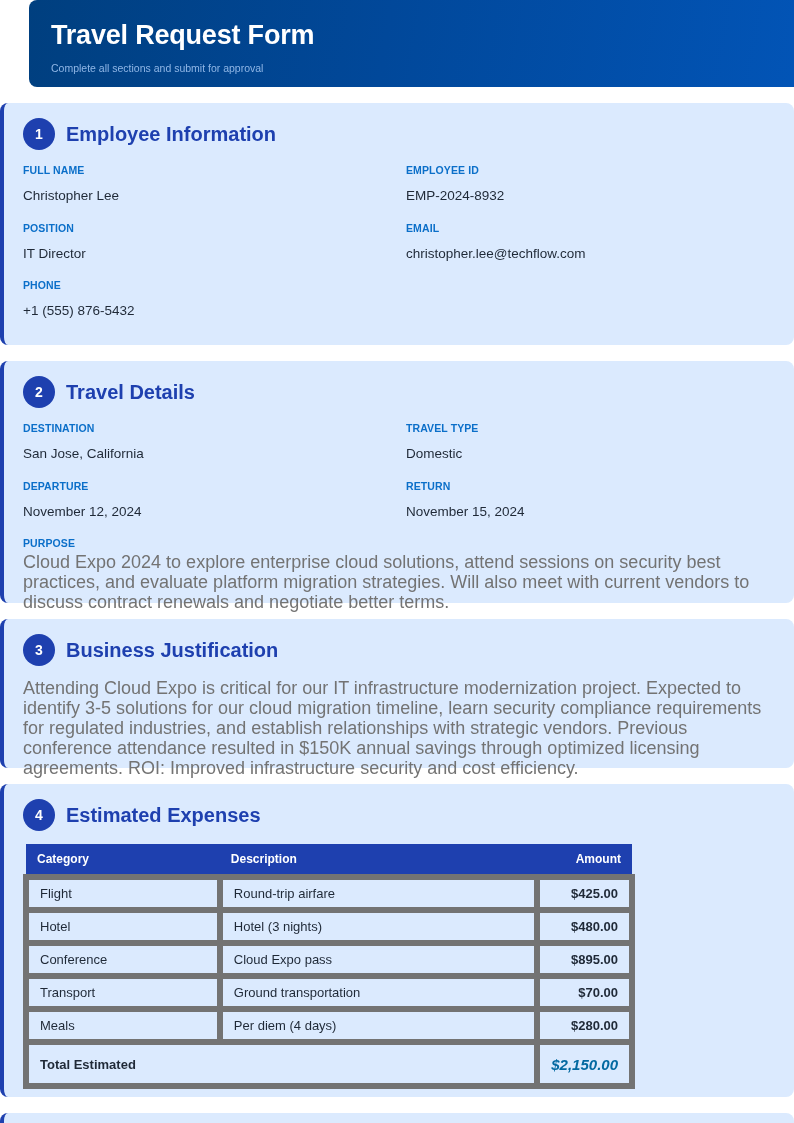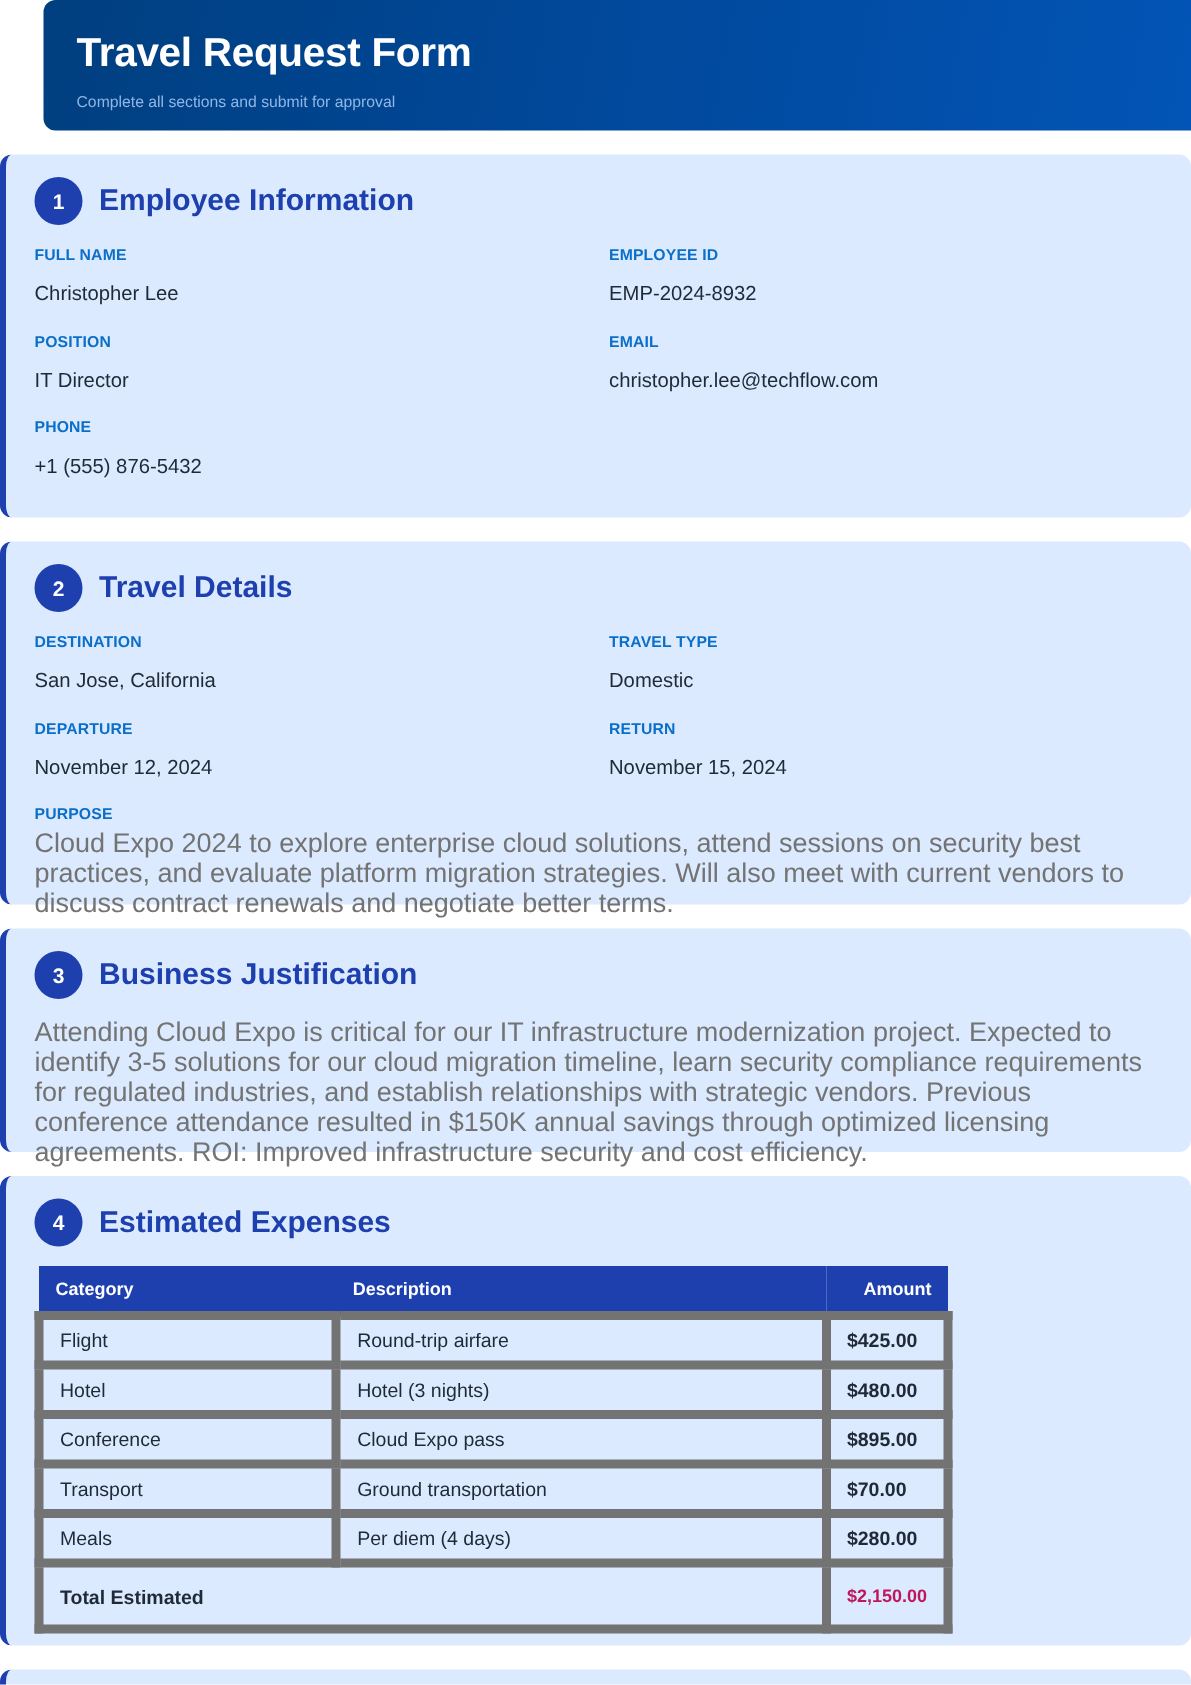--- a/index.html
+++ b/index.html
@@ -35,23 +35,23 @@
     .field { height: 57.5px; }
     .label { font-size: 10.5px; font-weight: bold; color: #0b6fc9; letter-spacing: 0.1px; height: 14px; line-height: 14px; }
     .value { font-size: 13.5px; color: #1f2937; margin-top: 11px; line-height: 16px; }
 
     .purpose-label { margin-top: 0; }
     .para { font-size: 18px; line-height: 20px; color: #737373; }
 
     table { width: 612px; border-collapse: collapse; margin-top: 11px; font-size: 13px; }
     th { background: #1e40af; color: #fff; font-size: 12px; font-weight: bold; text-align: left; height: 33px; padding: 0 11px; }
     td { border: 6px solid #737373; height: 33px; padding: 0 11px; color: #1f2937; }
-    .amt { font-weight: bold; }
+    .amt { text-align: right; font-weight: bold; }
     .total-label { font-weight: bold; height: 44px; }
-    .total-val { color: #be185d; font-weight: bold; font-size: 12px; }
+    .total-val { color: #0369a1; font-weight: bold; font-size: 15px; font-style: italic; }
   </style>
 </head>
 <body>
 
 <div class="header">
   <div class="header-title">Travel Request Form</div>
   <div class="header-sub">Complete all sections and submit for approval</div>
 </div>
 
 <div class="section" style="top:103px;height:242px;">

